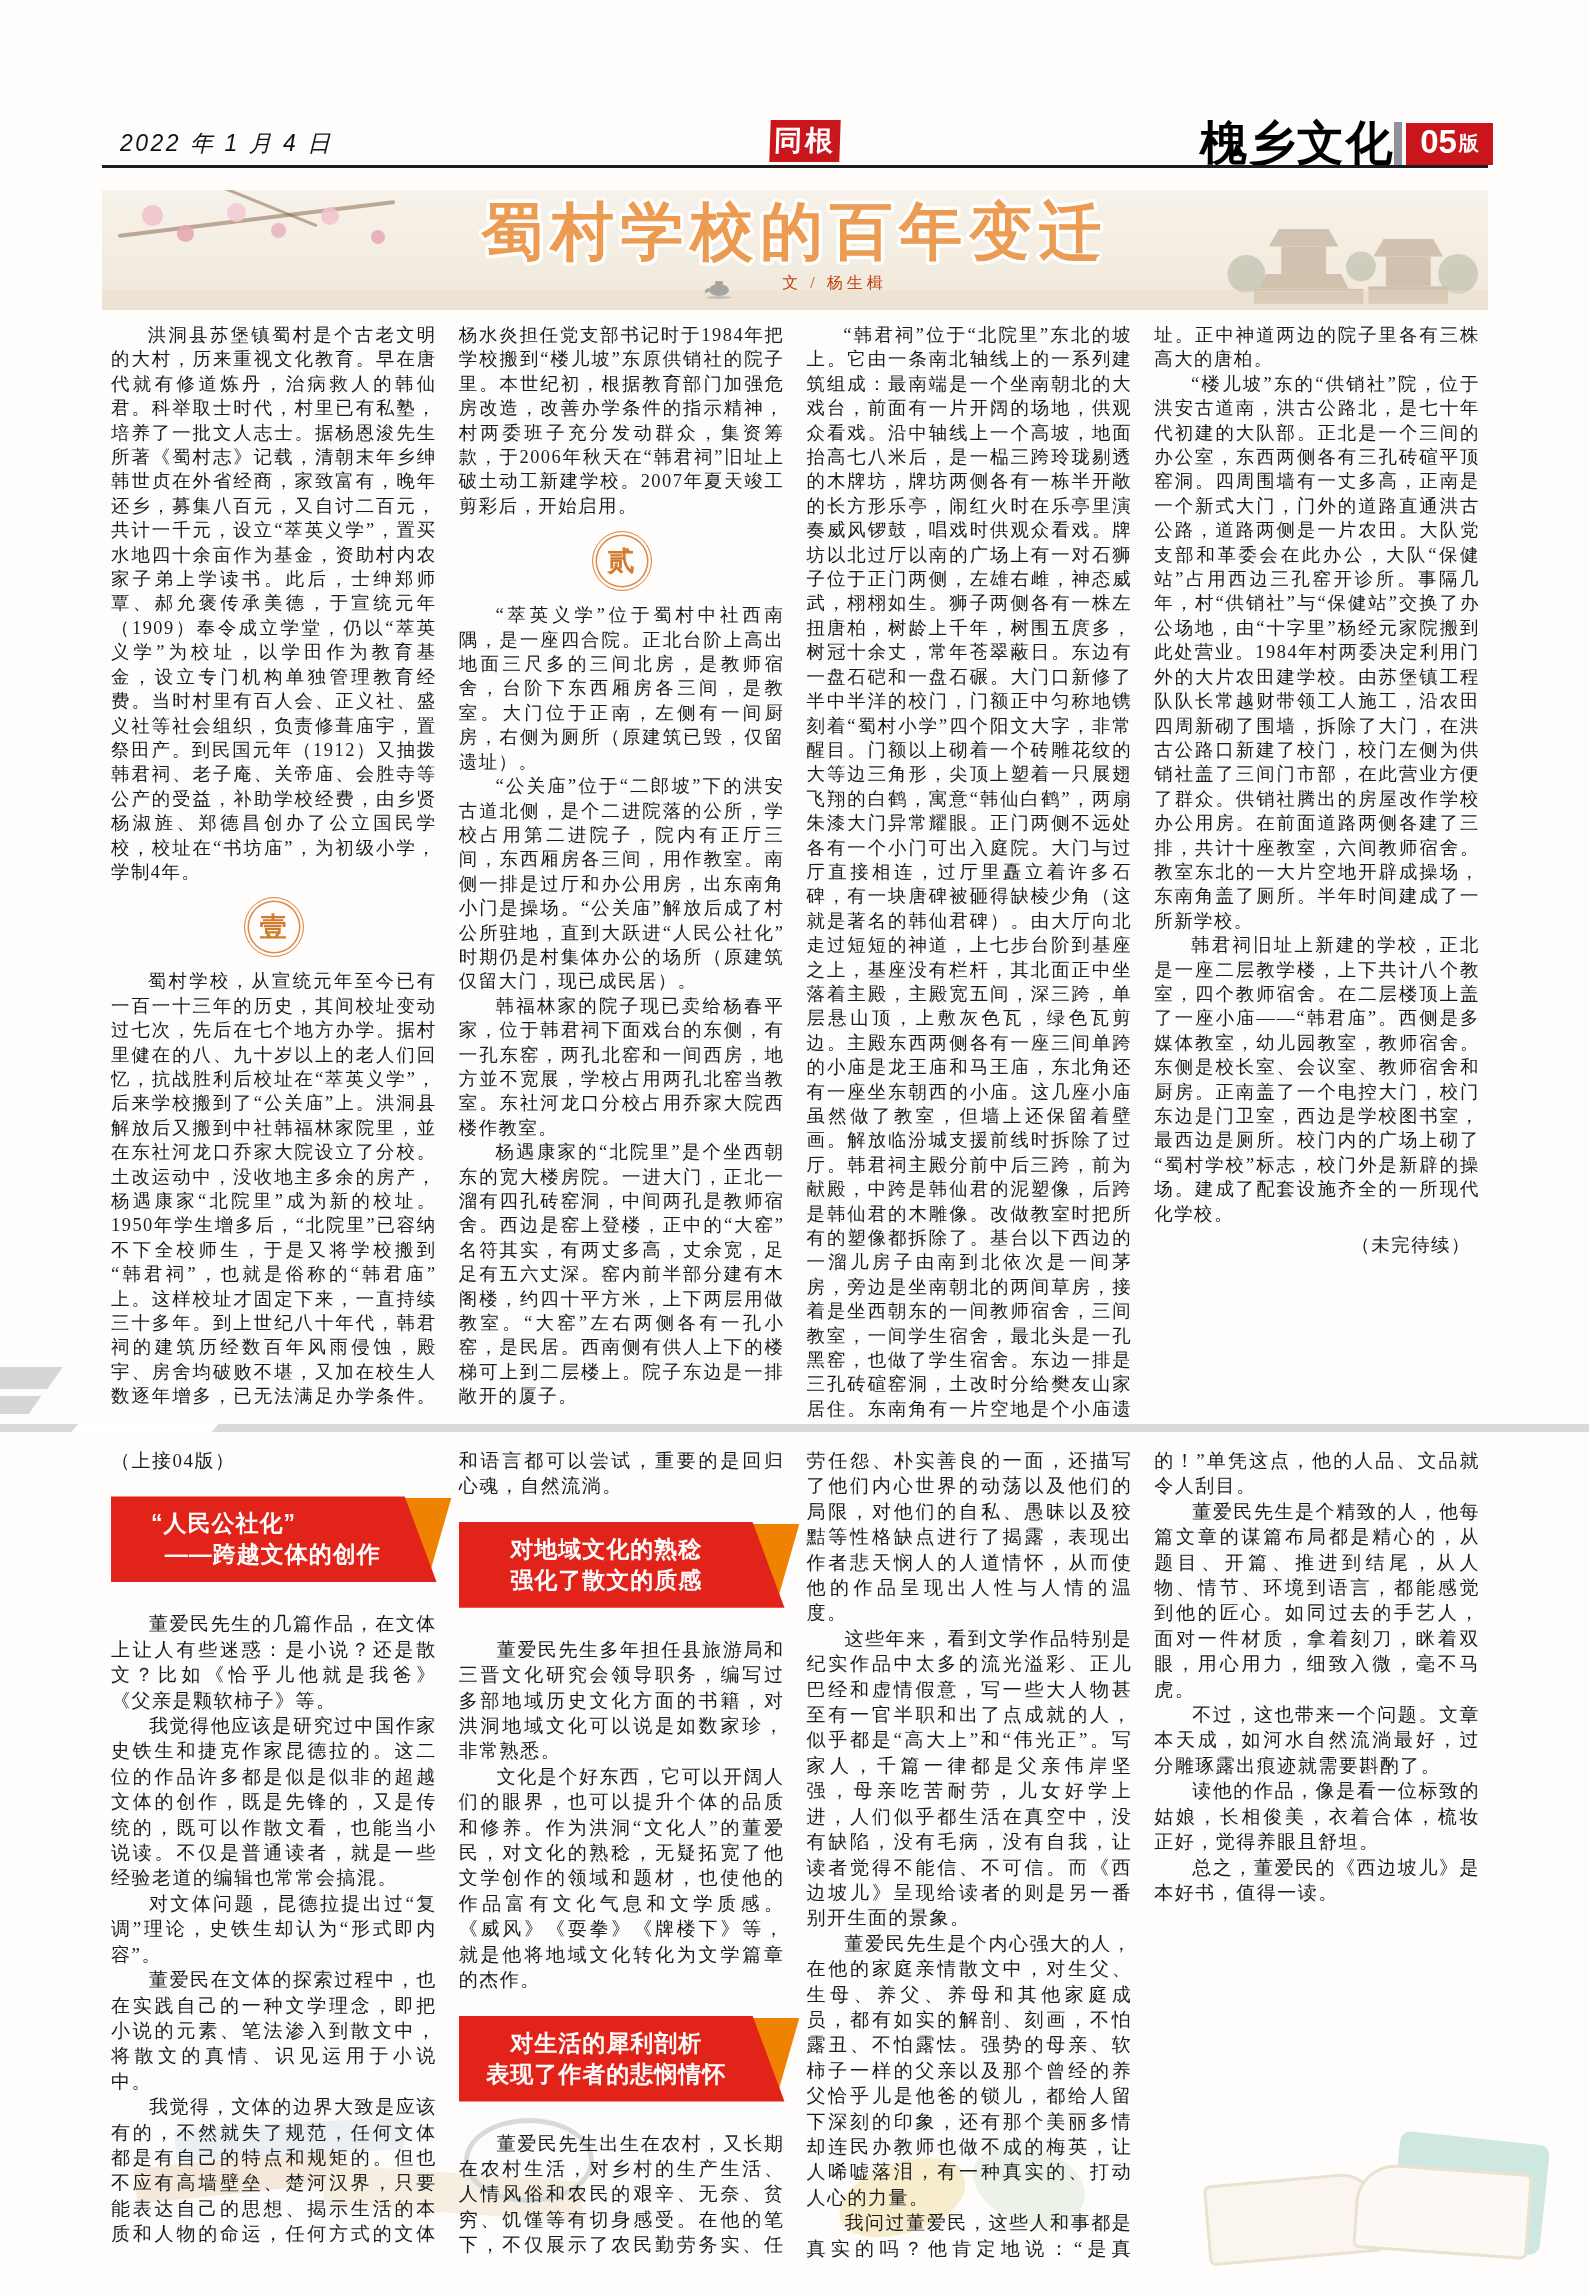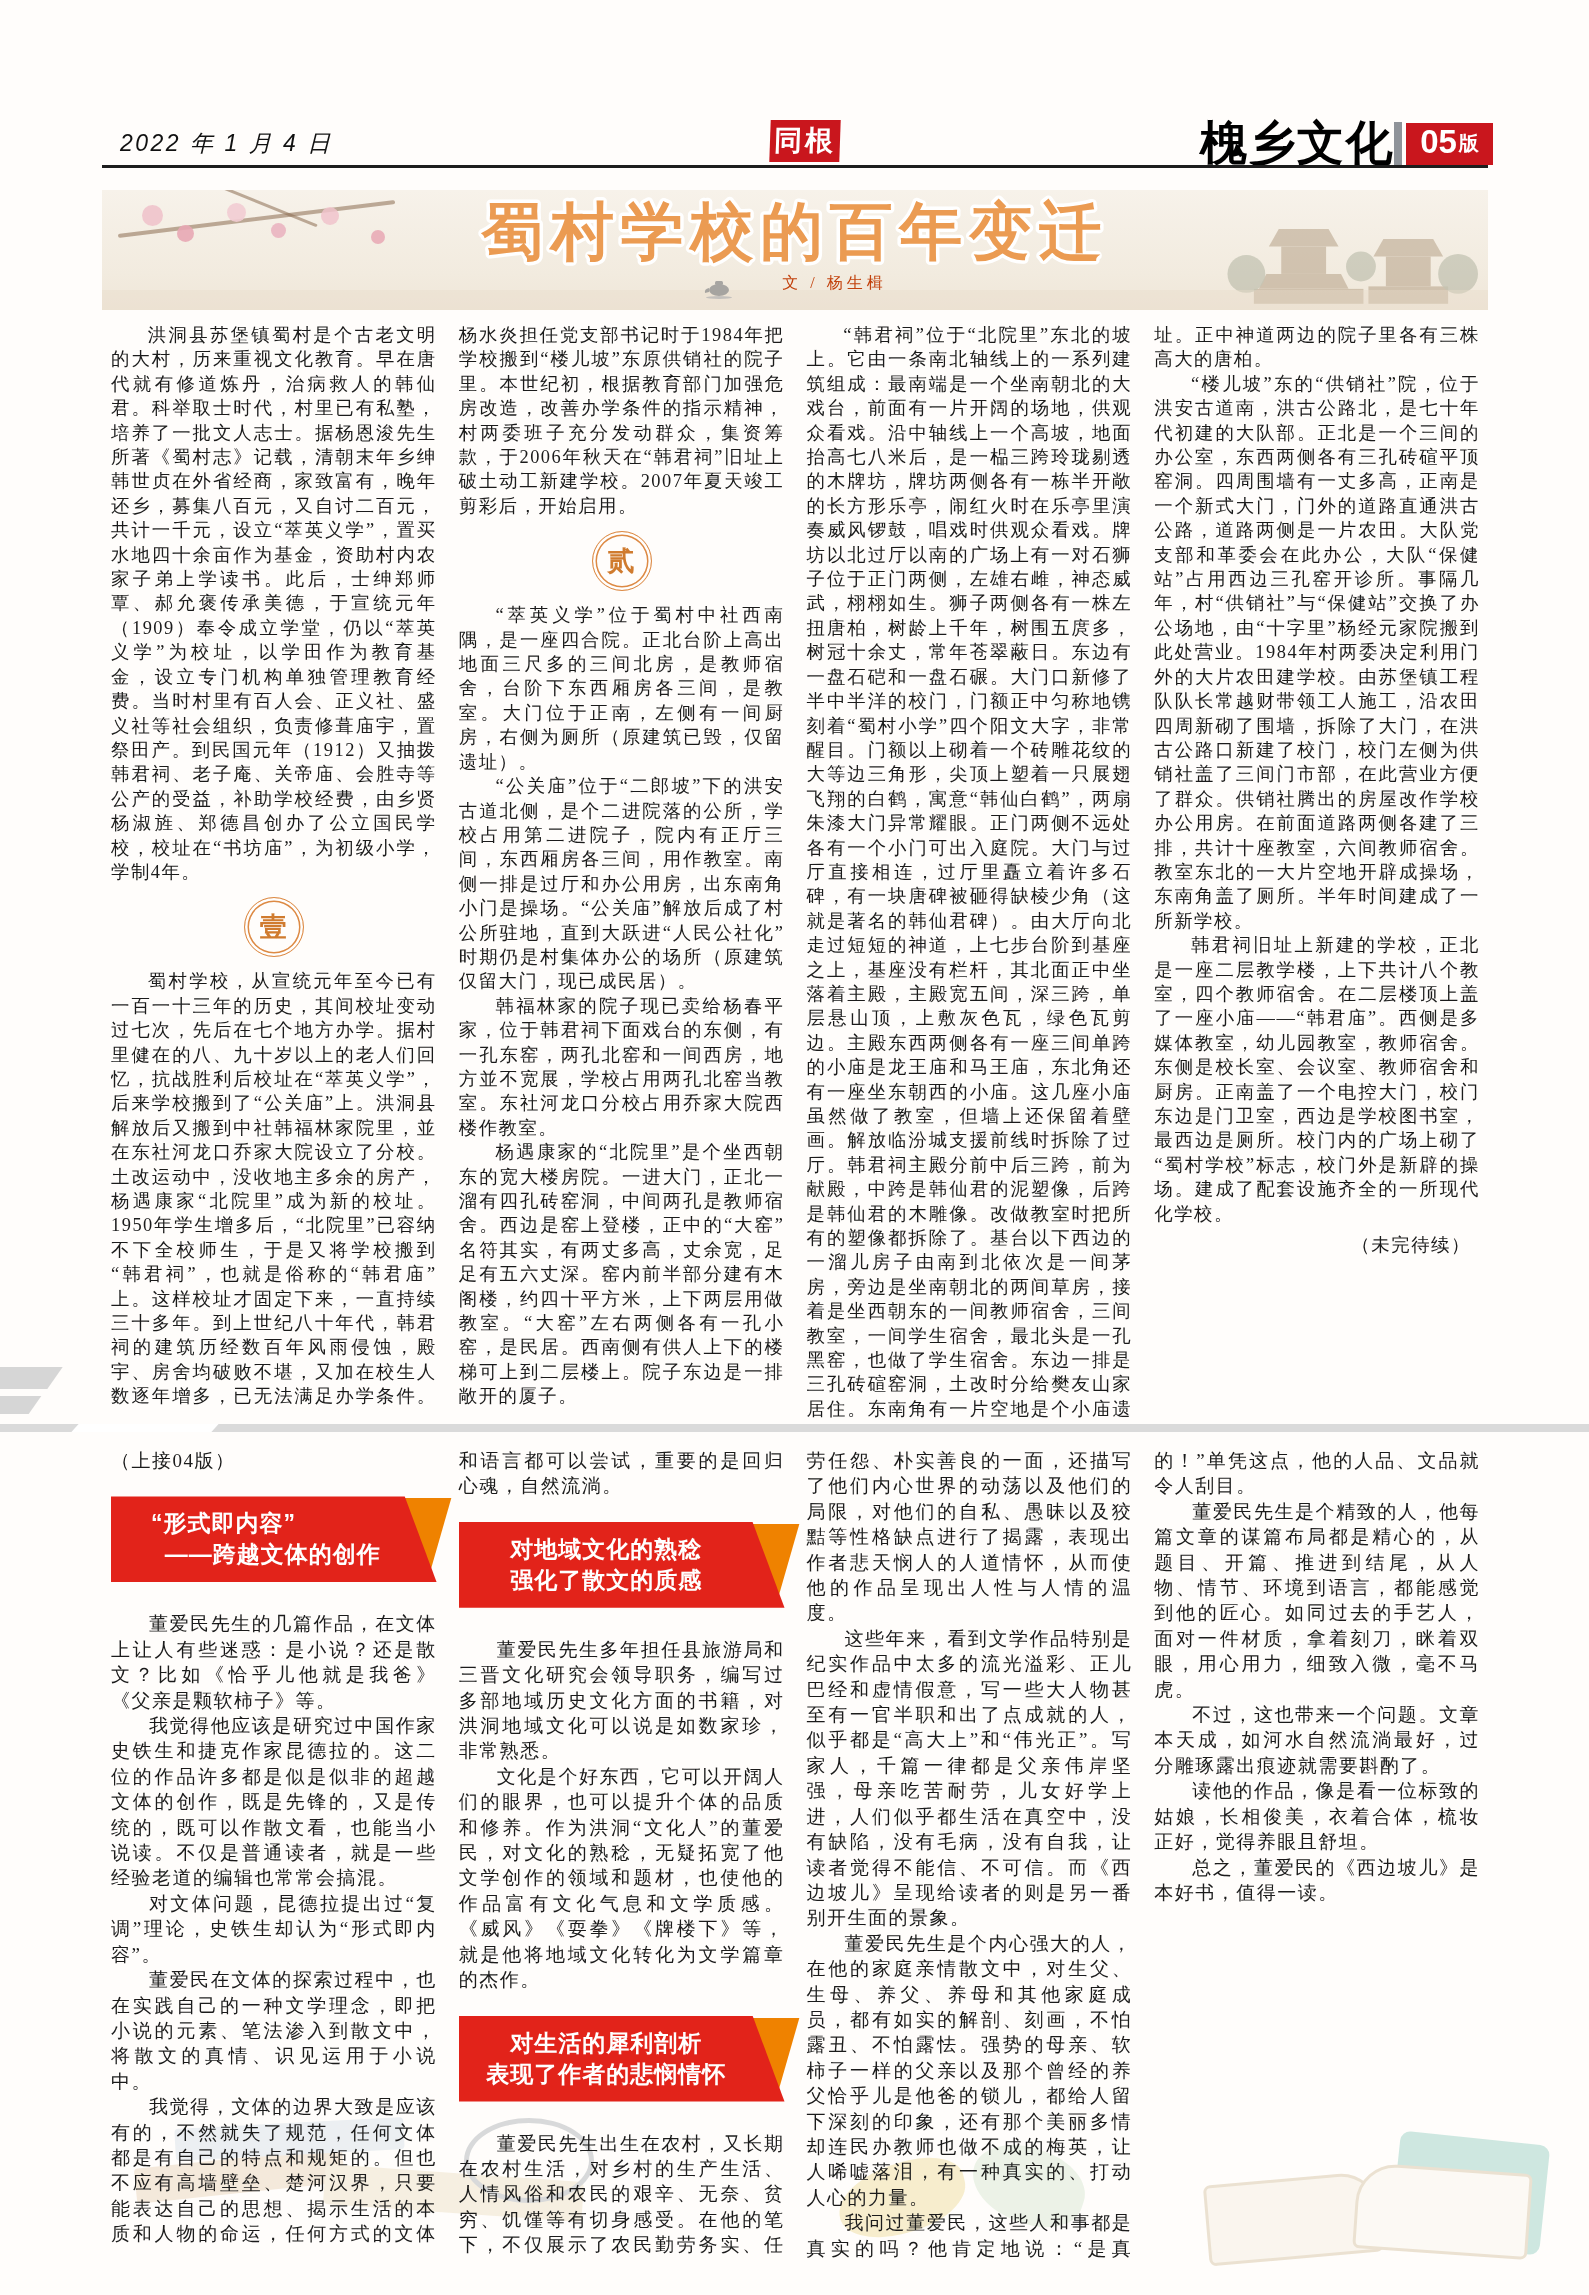--- a/index.html
+++ b/index.html
@@ -168,21 +168,21 @@
   <div class="dec" style="left:1186px;top:2118px;width:389px;height:164px;opacity:.5;">
     <div style="left:209px;top:20px;width:150px;height:110px;background:#9fd3c7;border-radius:10px;transform:rotate(6deg);"></div>
     <div style="left:20px;top:60px;width:169px;height:75px;background:#f6efe2;border:3px solid #d8c7a8;border-radius:7px 40px 7px 7px;transform:rotate(-5deg);"></div>
     <div style="left:169px;top:50px;width:169px;height:80px;background:#fbf7ee;border:3px solid #d8c7a8;border-radius:40px 7px 7px 7px;transform:rotate(4deg);"></div>
   </div>
 
   <div class="review-body">
     <p class="note">（上接04版）</p>
 
     <div class="rb align-left">
-      <span>“形式即内容”</span>
+      <span>“人民公社化”</span>
       <span>——跨越文体的创作</span>
     </div>
     <p>董爱民先生的几篇作品，在文体上让人有些迷惑：是小说？还是散文？比如《恰乎儿他就是我爸》《父亲是颗软柿子》等。</p>
     <p>我觉得他应该是研究过中国作家史铁生和捷克作家昆德拉的。这二位的作品许多都是似是似非的超越文体的创作，既是先锋的，又是传统的，既可以作散文看，也能当小说读。不仅是普通读者，就是一些经验老道的编辑也常常会搞混。</p>
     <p>对文体问题，昆德拉提出过“复调”理论，史铁生却认为“形式即内容”。</p>
     <p>董爱民在文体的探索过程中，也在实践自己的一种文学理念，即把小说的元素、笔法渗入到散文中，将散文的真情、识见运用于小说中。</p>
     <p>我觉得，文体的边界大致是应该有的，不然就失了规范，任何文体都是有自己的特点和规矩的。但也不应有高墙壁垒、楚河汉界，只要能表达自己的思想、揭示生活的本质和人物的命运，任何方式的文体和语言都可以尝试，重要的是回归心魂，自然流淌。</p>
 
     <div class="rb">
       <span>对地域文化的熟稔</span>

